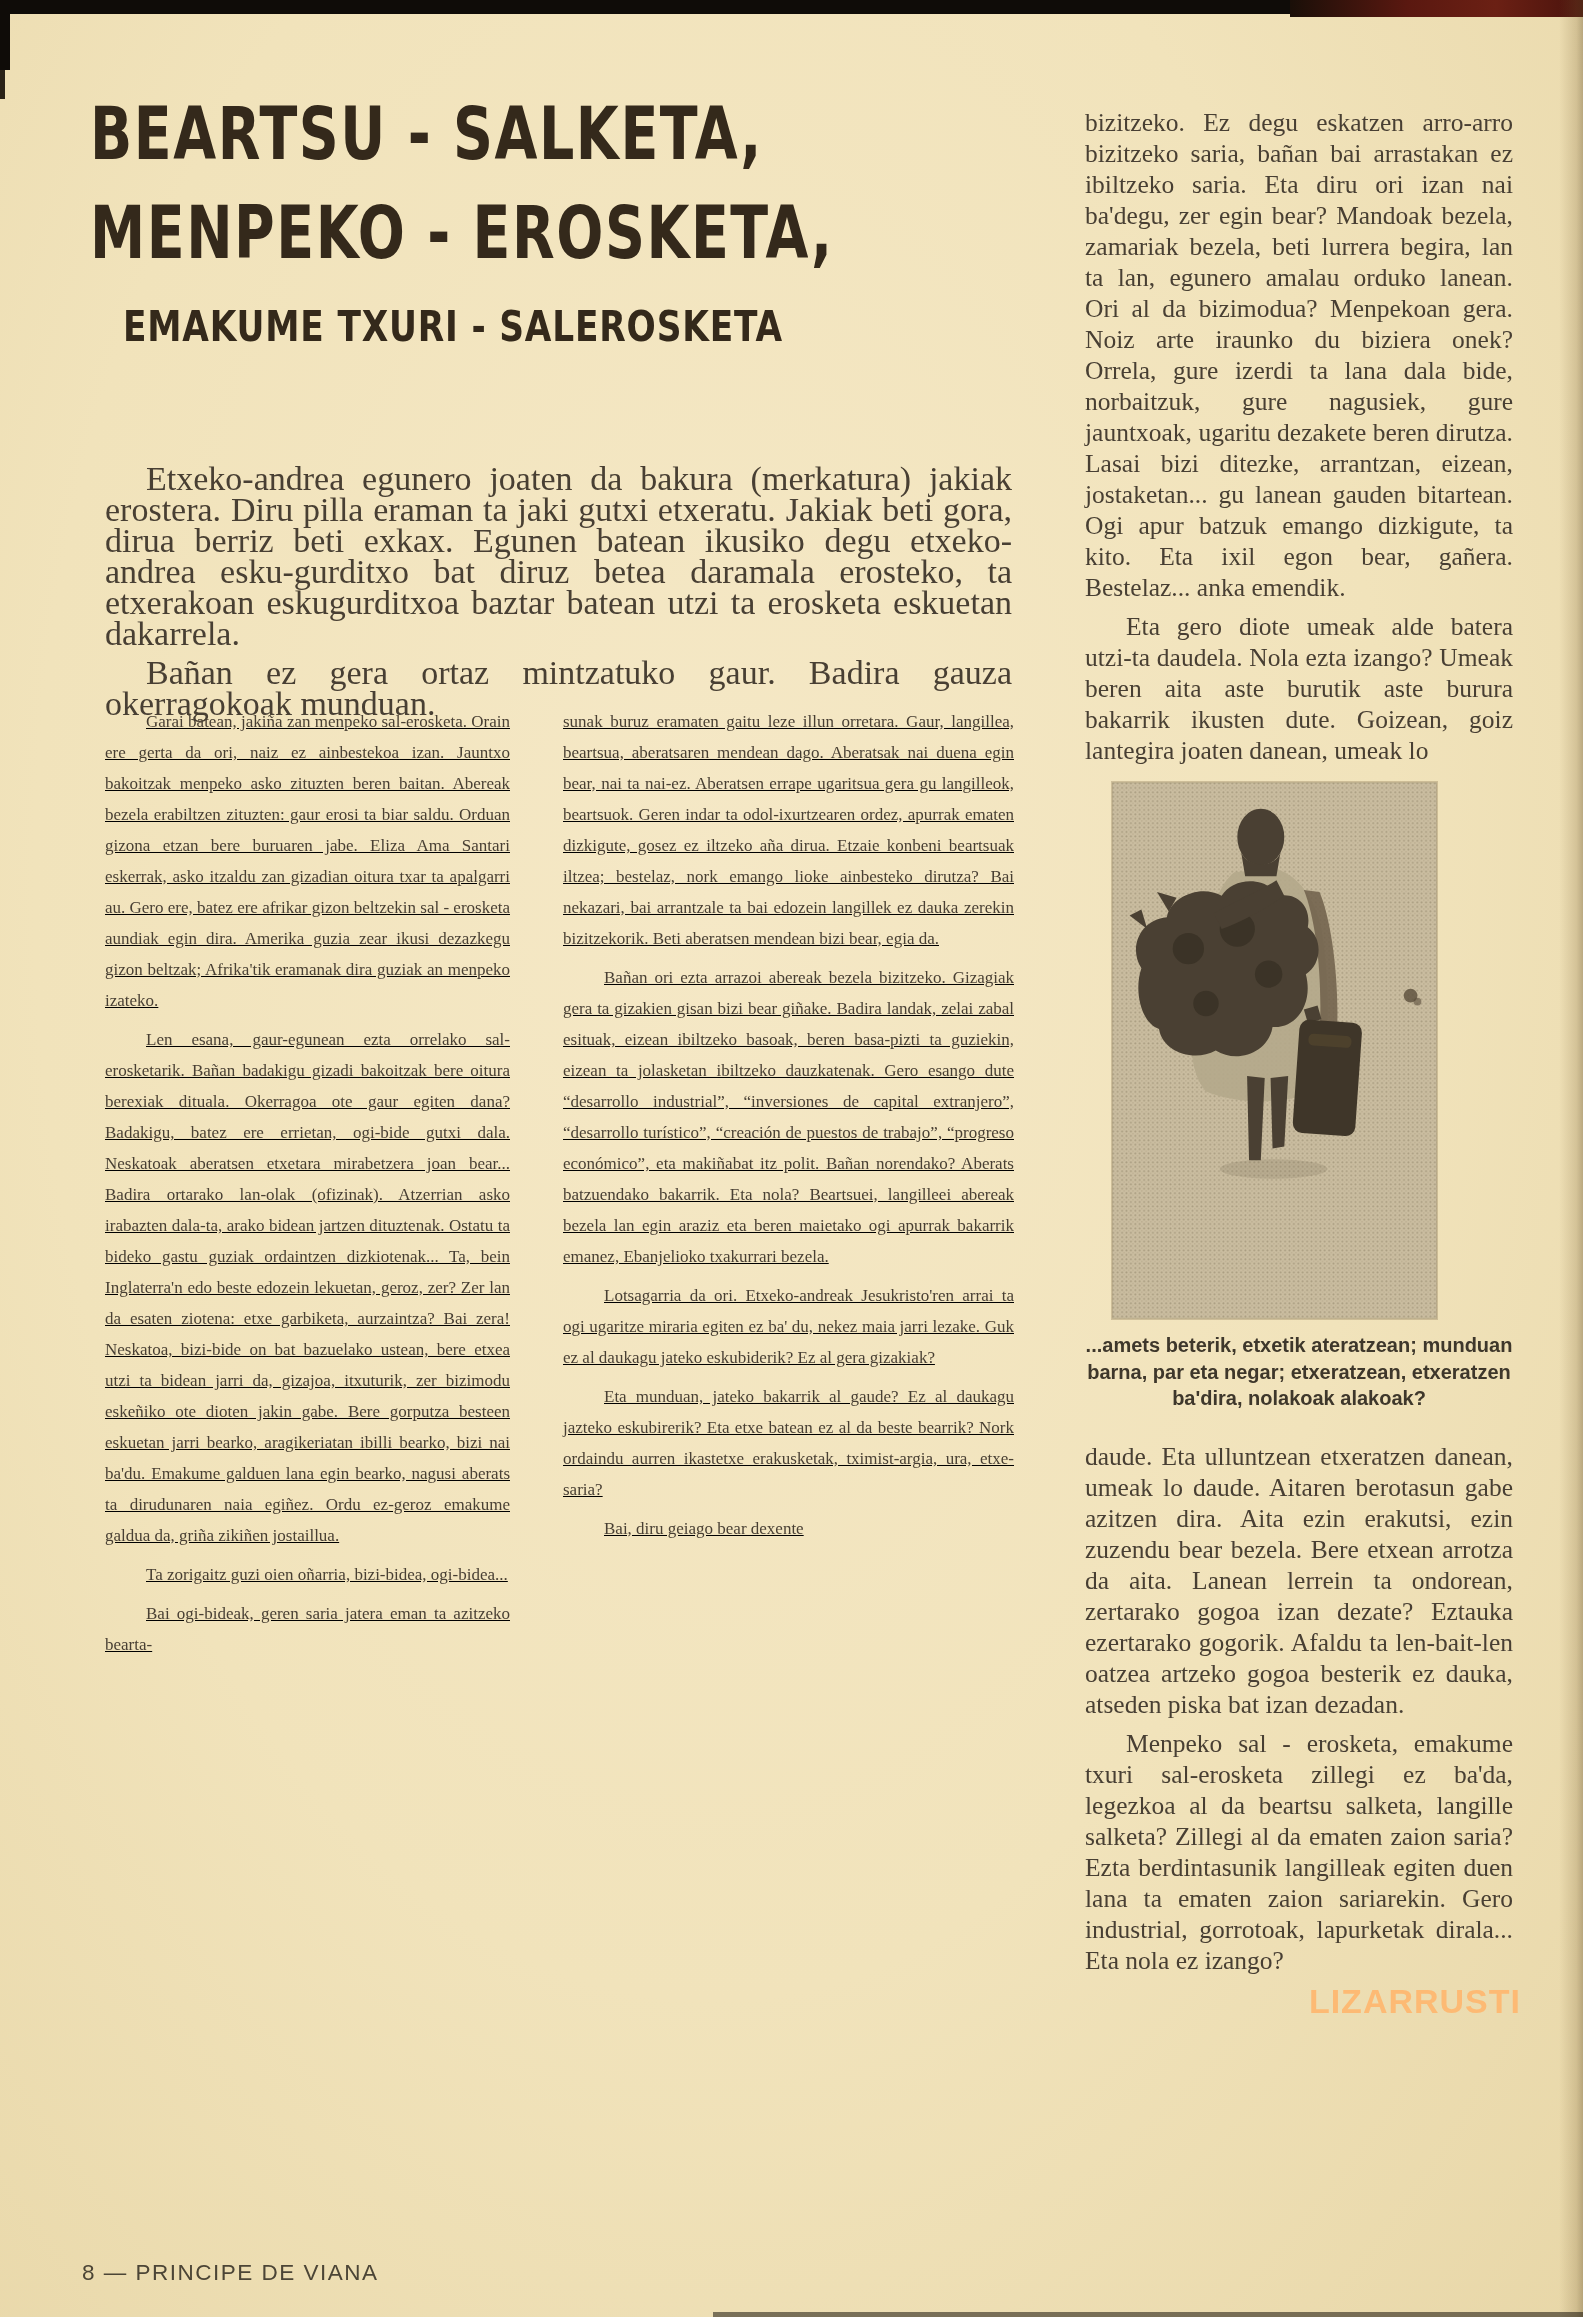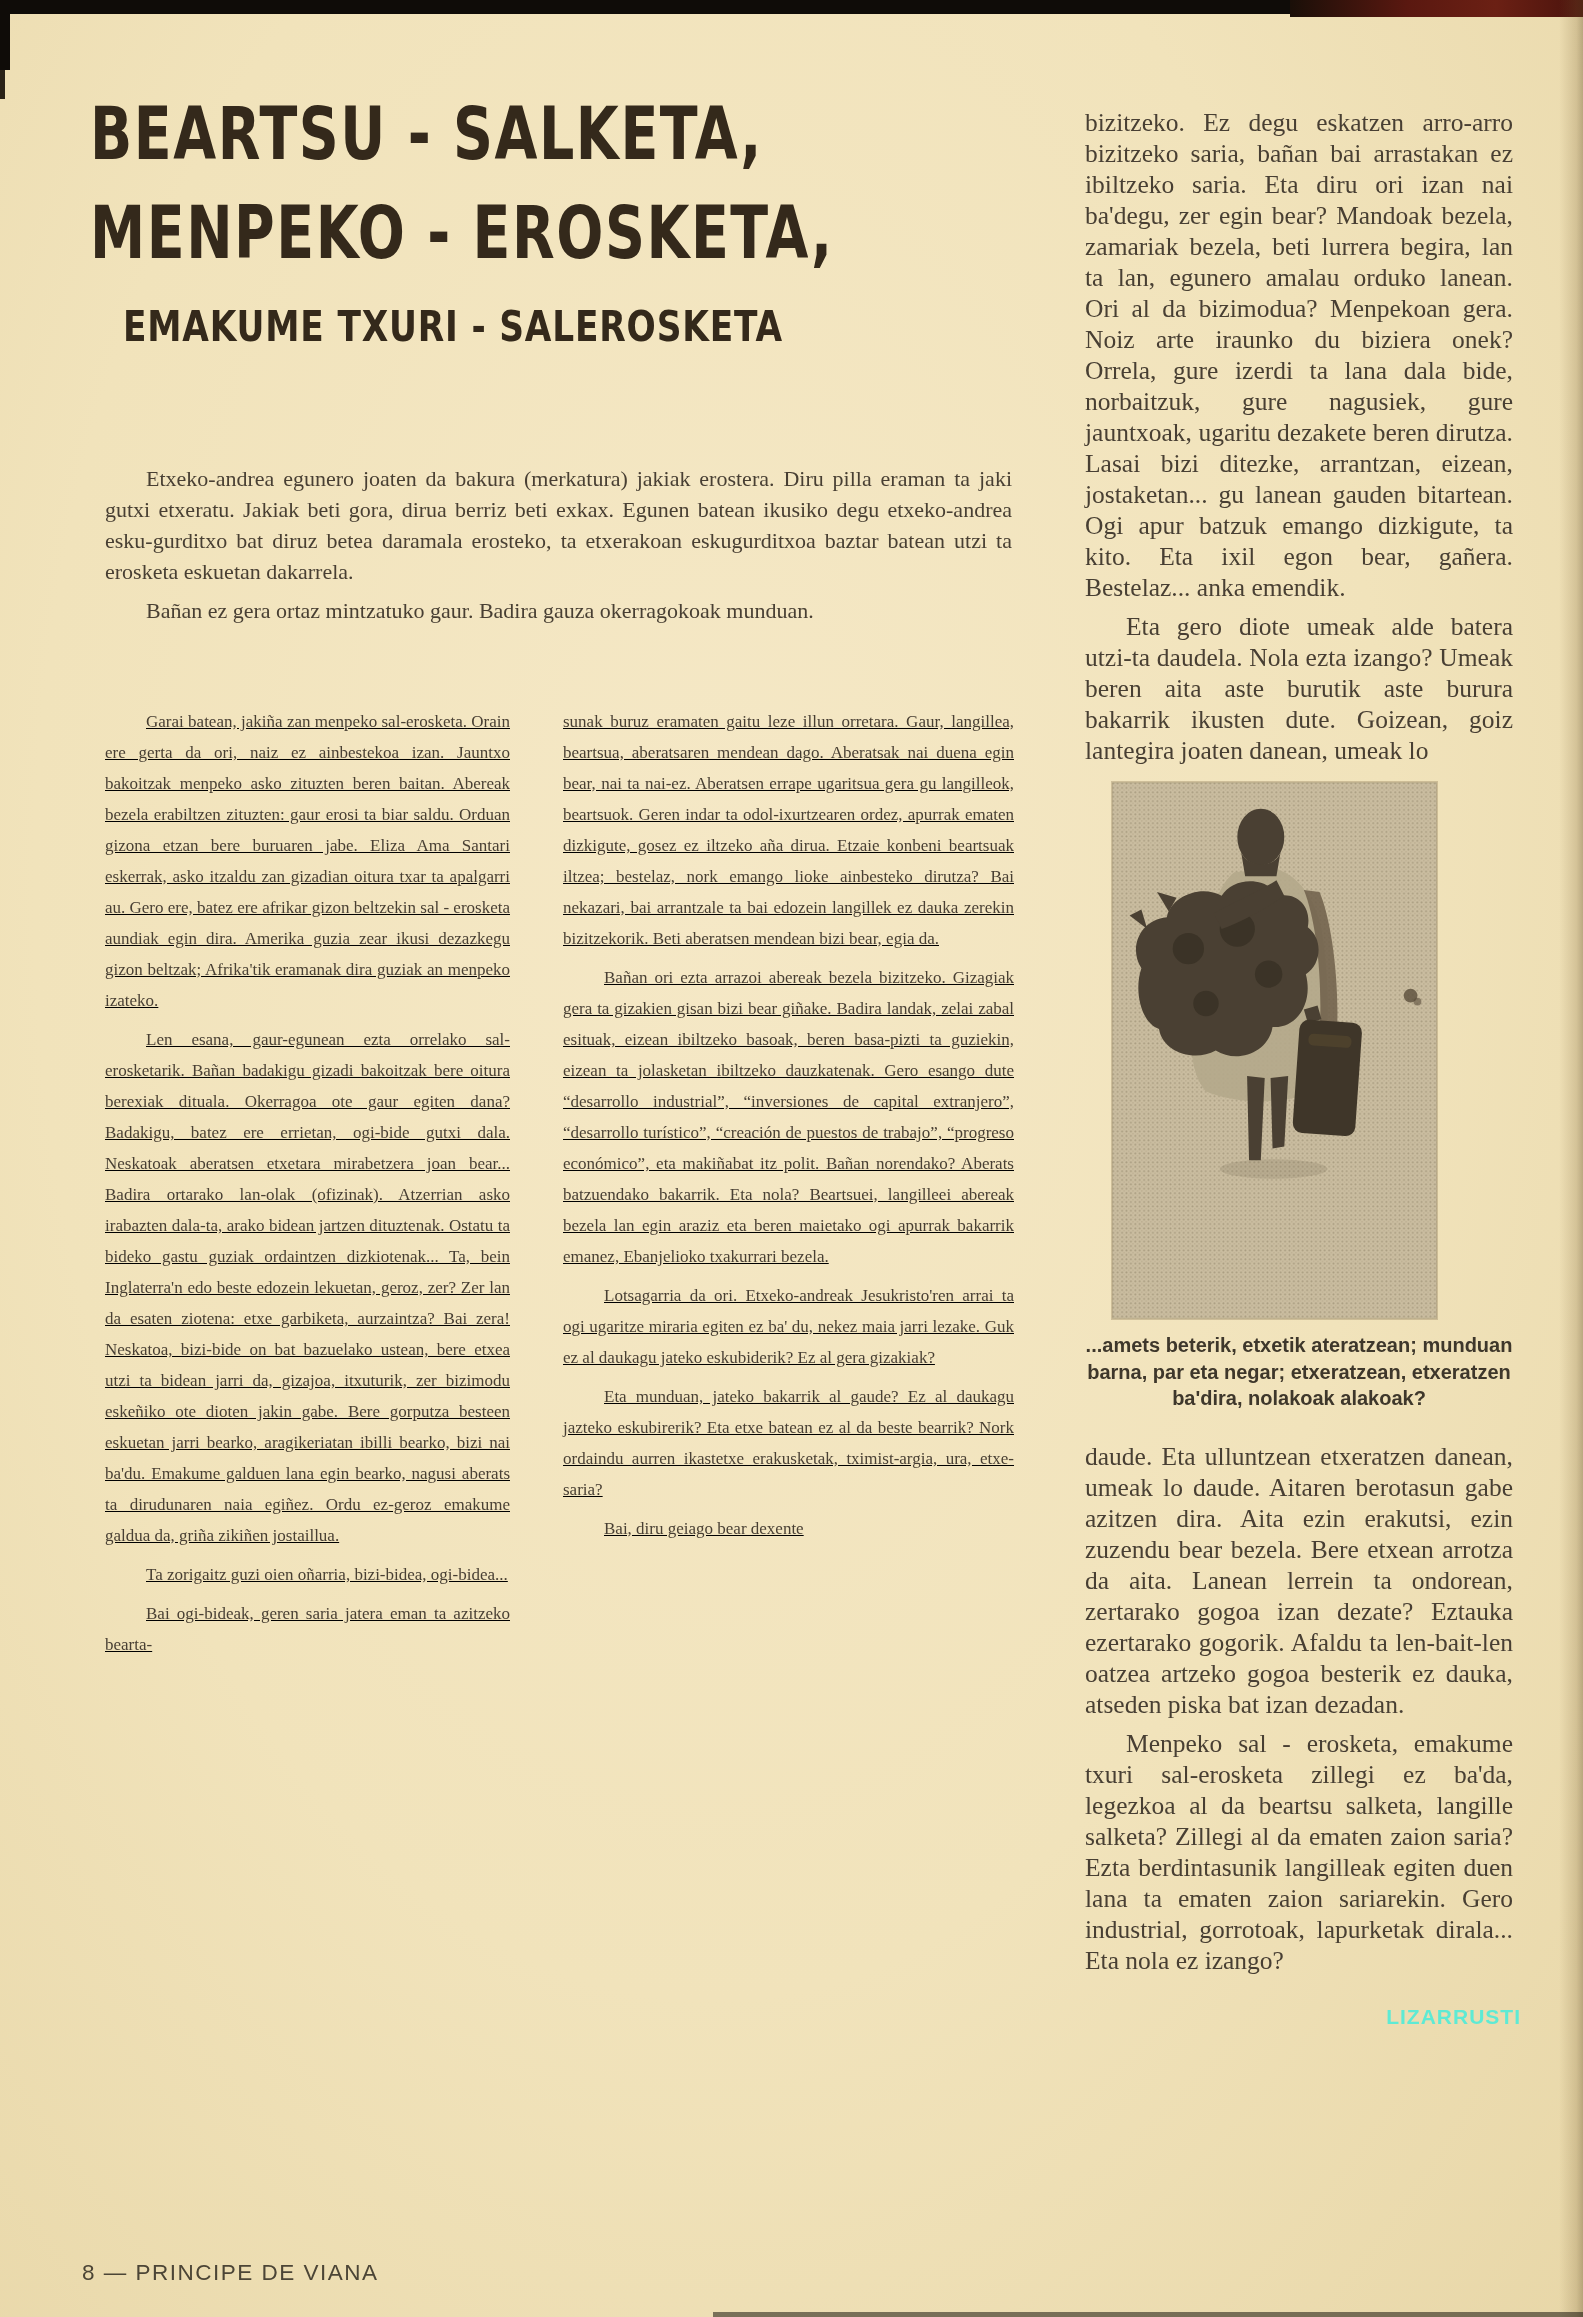--- a/index.html
+++ b/index.html
@@ -24,36 +24,36 @@
   .title{position:absolute;left:90px;top:84px;width:686px;color:#34291b;
     font-family:"DejaVu Sans", sans-serif;font-weight:bold;}
   .t-big{font-size:73px;line-height:99px;height:99px;white-space:nowrap;
     transform:scaleX(0.76);transform-origin:0 50%;letter-spacing:2px;}
   .t-small{font-size:43px;line-height:57px;white-space:nowrap;margin-top:15.7px;margin-left:33px;
     transform:scaleX(0.80);transform-origin:0 50%;letter-spacing:1px;}
 
   p{margin:8px;text-align:justify;color:#483f33;}
   .indent{text-indent:41px;}
 
-  .intro{position:absolute;left:97px;top:455px;width:923px;font-size:22px;line-height:31px;}
+  .intro{position:absolute;left:97px;top:455px;width:923px;font-size:34px;line-height:31px;}
   .cols{position:absolute;left:97px;top:698px;width:925px;display:flex;gap:37px;
     font-size:17px;line-height:31px;text-decoration:underline;}
   .c1{width:421px;flex:none;}
   .c2{flex:1;min-width:0;}
 
   .col3{position:absolute;left:1077px;top:99px;width:444px;font-size:25.5px;line-height:31px;}
 
   figure{margin:0;}
   .photo-wrap{margin:15.7px 0 9.8px 35px;width:325px;height:537px;box-shadow:0 0 0 1px rgba(140,120,85,.35);}
   figcaption{font-family:"Liberation Sans", sans-serif;font-weight:bold;
     font-size:20px;line-height:26.5px;text-align:center;color:#3e372b;
     margin:13.7px 2px 29px 2px;}
 
-  .signature{font-family:"Liberation Sans", sans-serif;font-weight:bold;font-size:21px;
-    text-align:right;margin-top:25px;color:#5eead4;letter-spacing:1px;}
+  .signature{font-family:"Liberation Sans", sans-serif;font-weight:bold;font-size:34px;
+    text-align:right;margin-top:10px;color:#fdba74;letter-spacing:1px;}
 
   .footer{position:absolute;left:82px;top:2260px;
     font-family:"Liberation Sans", sans-serif;font-size:22.5px;color:#4c4536;letter-spacing:1.5px;}
 </style>
 </head>
 <body>
 
 <div class="page"></div>
 <div class="top-edge"></div>
 <div class="top-edge-red"></div>

